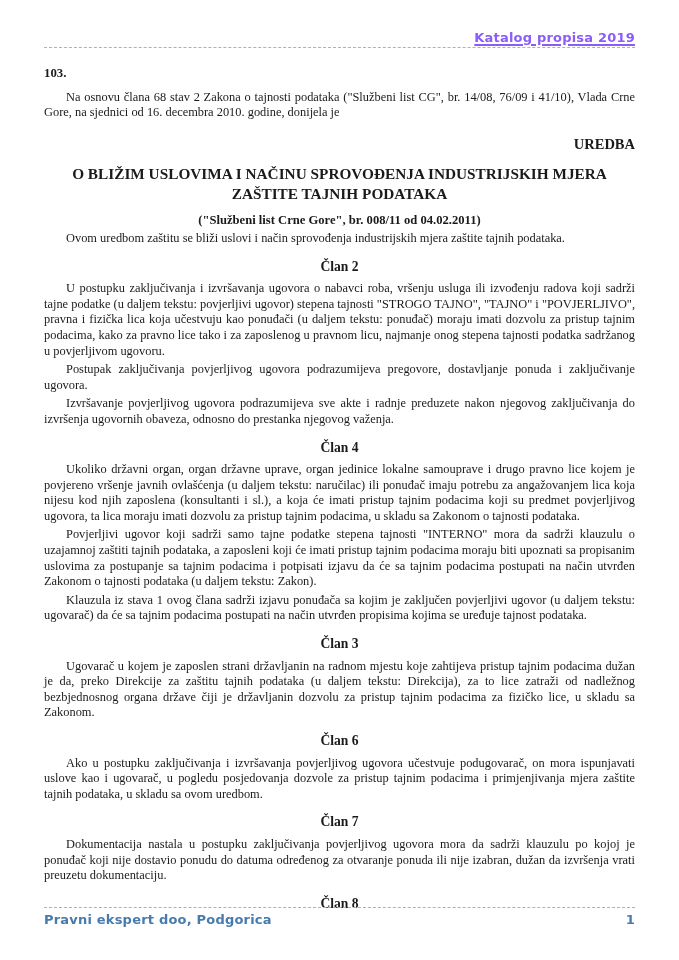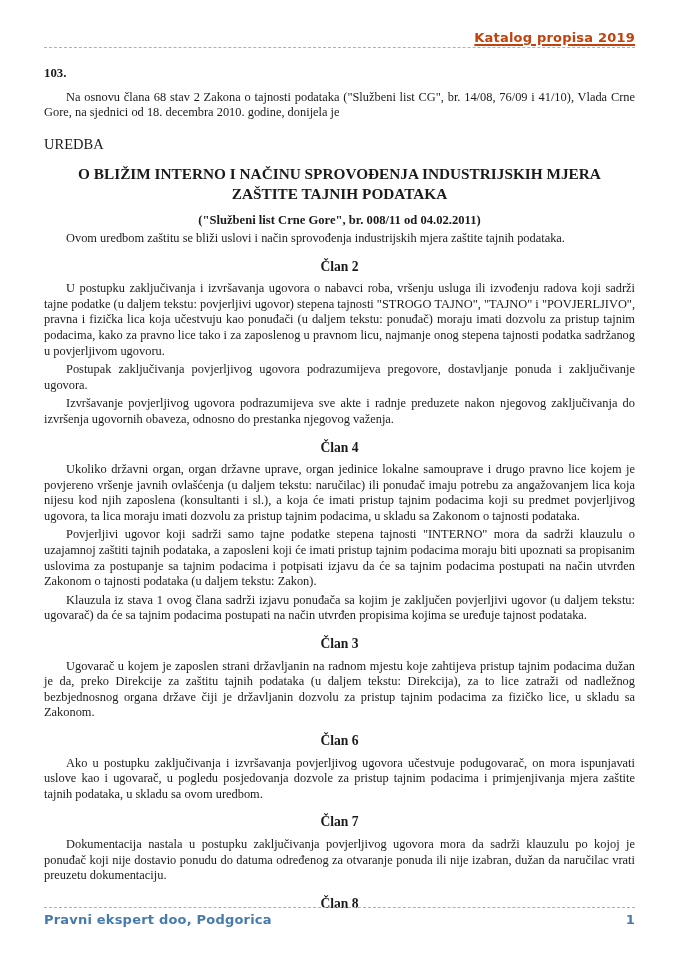--- a/index.html
+++ b/index.html
@@ -21,21 +21,21 @@
   .page-header {
     margin: 28px 44px 0 44px;
     border-bottom: 1px dashed #b0b0b0;
     text-align: right;
     padding-bottom: 1px;
   }
   .header-link {
     font-family: "DejaVu Sans", "Liberation Sans", sans-serif;
     font-weight: bold;
     font-size: 13px;
-    color: #c2410c;
+    color: #8b5cf6;
     text-decoration: underline;
     text-decoration-thickness: 2px;
     text-underline-offset: 2px;
     letter-spacing: 0.2px;
   }
   
   .content {
     margin: 8px 44px 0 44px;
     font-size: 12.4px;
     line-height: 15.6px;
@@ -44,22 +44,22 @@
     font-weight: bold;
     font-size: 12.8px;
     margin: 18px 0 8px 0;
   }
   .para {
     margin: 0 0 3px 0;
     text-indent: 22px;
     text-align: justify;
   }
   .doc-type-title {
-    text-align: left;
-    font-weight: normal;
+    text-align: right;
+    font-weight: bold;
     font-size: 14.5px;
     margin: 16px 0 4px 0;
   }
   .doc-main-title {
     text-align: center;
     font-weight: bold;
     font-size: 15.3px;
     line-height: 19.5px;
     max-width: 585px;
     margin: 12px auto 4px auto;
@@ -100,25 +100,25 @@
 <div class="page">
 
   <div class="page-header">
     <span class="header-link">Katalog propisa 2019</span>
   </div>
 
   <div class="content">
 
     <div class="item-number">103.</div>
 
-    <p class="para">Na osnovu člana 68 stav 2 Zakona o tajnosti podataka ("Službeni list CG", br. 14/08, 76/09 i 41/10), Vlada Crne Gore, na sjednici od 18. decembra 2010. godine, donijela je</p>
+    <p class="para">Na osnovu člana 68 stav 2 Zakona o tajnosti podataka ("Službeni list CG", br. 14/08, 76/09 i 41/10), Vlada Crne Gore, na sjednici od 16. decembra 2010. godine, donijela je</p>
 
     <div class="doc-type-title">UREDBA</div>
 
-    <div class="doc-main-title">O BLIŽIM INTERNO I NAČINU SPROVOĐENJA INDUSTRIJSKIH MJERA ZAŠTITE TAJNIH PODATAKA</div>
+    <div class="doc-main-title">O BLIŽIM USLOVIMA I NAČINU SPROVOĐENJA INDUSTRIJSKIH MJERA ZAŠTITE TAJNIH PODATAKA</div>
 
     <div class="gazette-line">("Službeni list Crne Gore", br. 008/11 od 04.02.2011)</div>
 
     <div>
   <div>
     <div>
             <p class="para">Ovom uredbom zaštitu se bliži uslovi i način sprovođenja industrijskih mjera zaštite tajnih podataka.</p>
           </div>
   </div>
 
@@ -155,21 +155,21 @@
   <div>
     <div class="article-heading">Član 6</div>
     <div>
             <p class="para">Ako u postupku zaključivanja i izvršavanja povjerljivog ugovora učestvuje podugovarač, on mora ispunjavati uslove kao i ugovarač, u pogledu posjedovanja dozvole za pristup tajnim podacima i primjenjivanja mjera zaštite tajnih podataka, u skladu sa ovom uredbom.</p>
           </div>
   </div>
 
   <div>
     <div class="article-heading">Član 7</div>
     <div>
-            <p class="para">Dokumentacija nastala u postupku zaključivanja povjerljivog ugovora mora da sadrži klauzulu po kojoj je ponuđač koji nije dostavio ponudu do datuma određenog za otvaranje ponuda ili nije izabran, dužan da naručilac vrati preuzetu dokumentaciju.</p>
+            <p class="para">Dokumentacija nastala u postupku zaključivanja povjerljivog ugovora mora da sadrži klauzulu po kojoj je ponuđač koji nije dostavio ponudu do datuma određenog za otvaranje ponuda ili nije izabran, dužan da izvršenja vrati preuzetu dokumentaciju.</p>
           </div>
   </div>
 
   <div>
     <div class="article-heading">Član 8</div>
     <div></div>
   </div>
 </div>
 
   </div>

